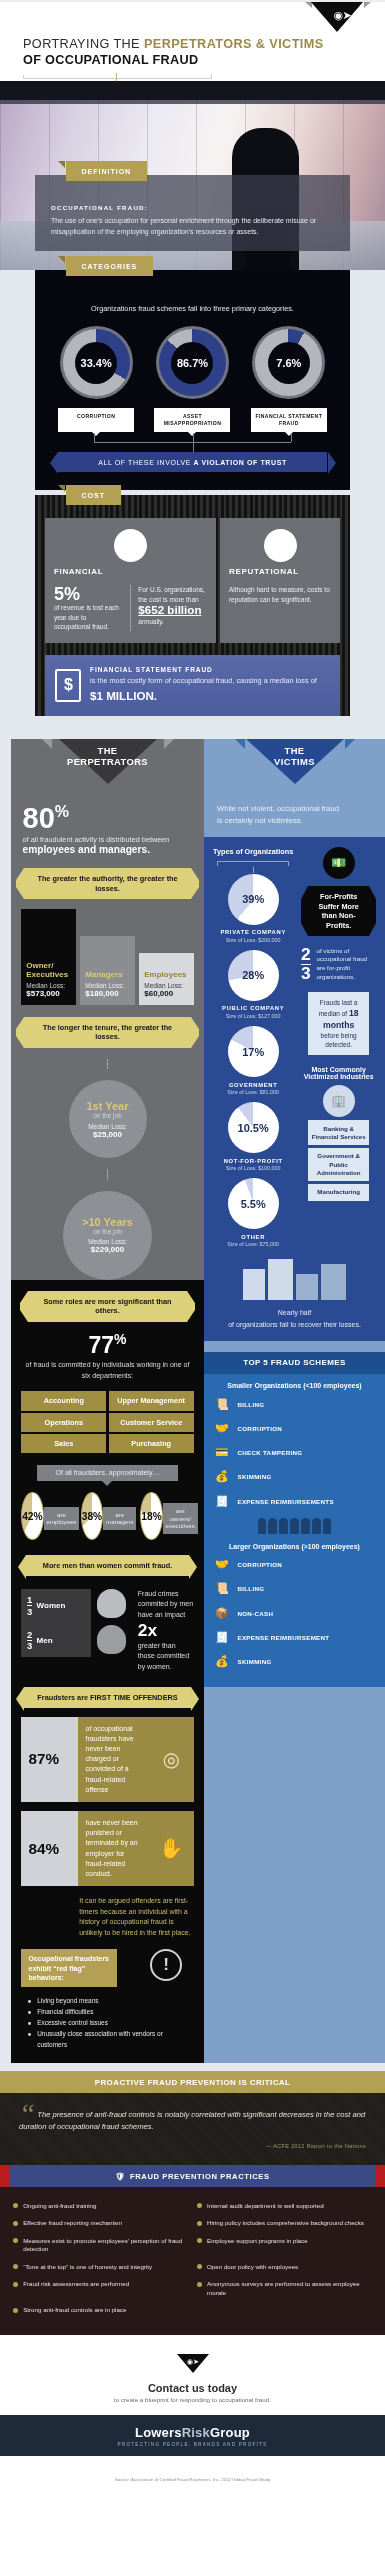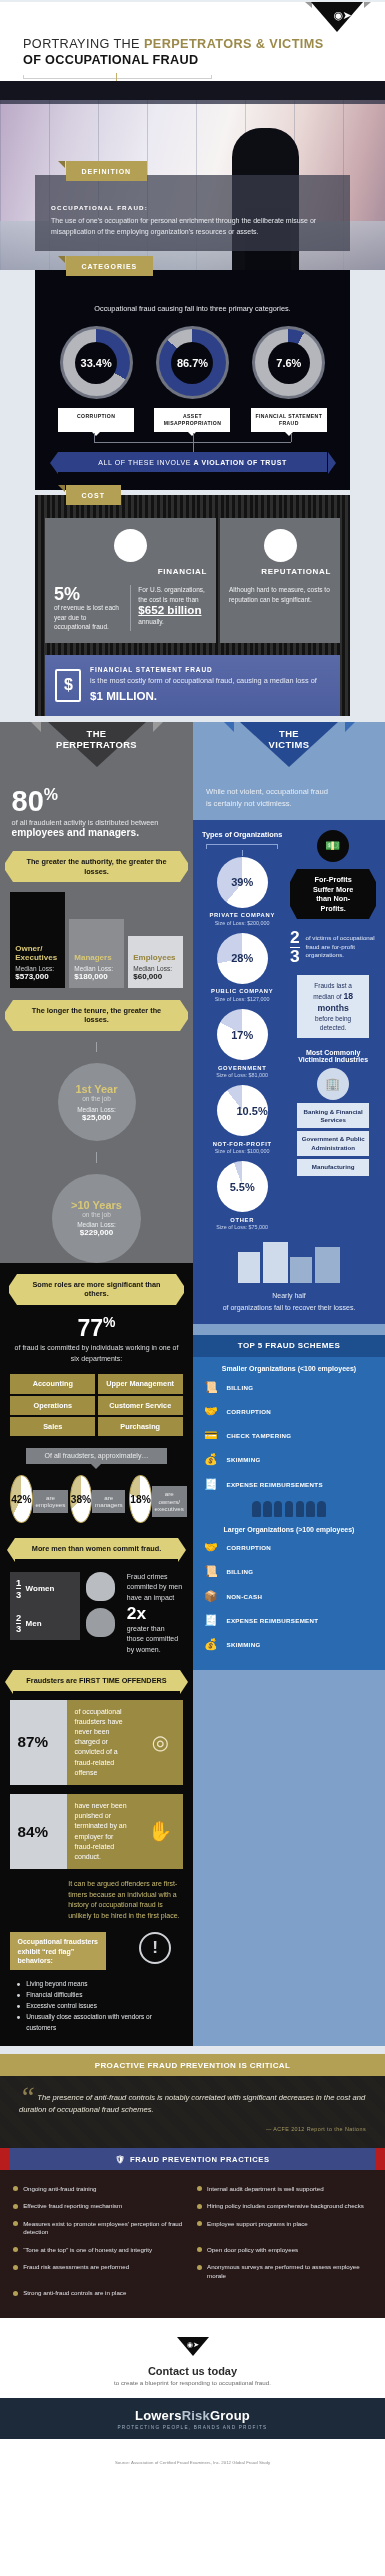--- a/index.html
+++ b/index.html
@@ -82,36 +82,36 @@
 
   
   .cost{position:relative;margin:5.8px 35px 0;
     background:repeating-linear-gradient(90deg,#121212 0 2.9px,#2e2e2e 2.9px 5.8px);padding:23px 0 0;}
   .cost .tag-wrap{left:30.5px;top:-10.2px;}
   .cost-cards{display:flex;gap:4.4px;padding:0 10.2px 11.6px;}
   .ccard{background:#6c6f74;padding:10.2px 8.7px 11.6px;color:#fff;}
   .ccard.fin{flex:1.5;}
   .ccard.rep{flex:1;}
   .cc-icon{width:33px;height:33px;border-radius:50%;background:#fff;margin:0 auto 5.8px;position:relative;}
-  .cc-title{text-align:right;font-size:8px;font-weight:700;letter-spacing:0.7px;margin-bottom:8.7px;}
+  .cc-title{text-align:left;font-size:8px;font-weight:700;letter-spacing:0.7px;margin-bottom:8.7px;}
   .fin-body{display:flex;gap:7.3px;}
   .fin-left{flex:1;}
   .fin-right{flex:1;border-left:0.7px solid #9aa0a6;padding-left:7.3px;}
   .big5{font-size:18px;font-weight:700;line-height:1;}
   .small{font-size:6.5px;line-height:1.45;color:#f0f1f2;}
   .big652{font-size:11.6px;font-weight:700;line-height:1.1;text-decoration:underline;}
   .fsf{position:relative;margin:0 10.2px;background:linear-gradient(#5a6aa8,#4c5d9e);padding:11.6px 10.2px;display:flex;gap:8.7px;align-items:center;}
   .doc-ico{width:26px;height:33px;border:2.2px solid #fff;border-radius:2.2px;display:flex;align-items:center;justify-content:center;
     color:#fff;font-size:16px;font-weight:700;flex:none;}
   .fsf h4{color:#fff;font-size:6.5px;font-weight:700;letter-spacing:0.9px;margin-bottom:2.9px;}
   .fsf p{color:#e9ecf6;font-size:7.3px;line-height:1.5;}
   .fsf .mill{color:#fff;font-size:11.6px;font-weight:700;}
 
   
-  .cols{display:flex;margin-top:6px;}
+  .cols{display:flex;margin-top:23px;padding-left:11px;}
   .col{width:193px;position:relative;}
   .colA{background:#6b6d71;}
   .colB{background:#7fa0c8;}
   .vtri{position:relative;height:45px;}
   .vtri .tri{position:absolute;left:50%;transform:translateX(-50%);top:0;width:0;height:0;
     border-left:49px solid transparent;border-right:49px solid transparent;}
   .vtri .triA{border-top:45px solid #39393b;}
   .vtri .triB{border-top:45px solid #254a92;}
   .vtri .txt{position:absolute;left:0;right:0;top:7.3px;text-align:center;color:#fff;font-size:9.4px;font-weight:700;letter-spacing:0.4px;z-index:3;line-height:1.15;}
   .vtri .wl,.vtri .wr{position:absolute;top:0;width:0;height:0;border-top:10.2px solid #9a9a9a;}
@@ -298,21 +298,21 @@
       </div>
       <div class="def-h">OCCUPATIONAL FRAUD:</div>
       <div class="def-p">The use of one's occupation for personal enrichment through the deliberate misuse or misapplication of the employing organization's resources or assets.</div>
     </div>
   </div>
 
   <div class="cats">
     <div class="tag-wrap">
       <span class="tag">CATEGORIES</span>
     </div>
-    <div class="cats-intro">Occupational fraud causing fall into three primary categories.</div>
+    <div class="cats-intro">Organizations fraud schemes fall into three primary categories.</div>
 
     <div class="donuts">
       <div class="donut">
         <div class="outer"></div>
         <div class="ring" id="d0" style="background: conic-gradient(rgb(46, 64, 136) 0deg, rgb(46, 64, 136) 33.4%, rgb(180, 182, 187) 33.4%, rgb(180, 182, 187) 100%);"></div>
         <div class="hole">33.4%</div>
       </div>
       <div class="donut">
         <div class="outer"></div>
         <div class="ring" id="d1" style="background: conic-gradient(rgb(46, 64, 136) 0deg, rgb(46, 64, 136) 86.7%, rgb(180, 182, 187) 86.7%, rgb(180, 182, 187) 100%);"></div>
@@ -568,21 +568,21 @@
               </div>
             <div class="orglab">PUBLIC COMPANY</div>
             <div class="orgsub">Size of Loss: $127,000</div>
 
             <div class="orgpie" id="o2" style="background: conic-gradient(rgb(255, 255, 255) 0deg, rgb(255, 255, 255) 83%, rgb(201, 210, 234) 83%, rgb(201, 210, 234) 100%);">
                 <span>17%</span>
               </div>
             <div class="orglab">GOVERNMENT</div>
             <div class="orgsub">Size of Loss: $81,000</div>
 
-            <div class="orgpie" id="o3" style="background: conic-gradient(rgb(255, 255, 255) 0deg, rgb(255, 255, 255) 89.5%, rgb(201, 210, 234) 89.5%, rgb(201, 210, 234) 100%); justify-content: flex-end;">
+            <div class="orgpie" id="o3" style="background: conic-gradient(rgb(255, 255, 255) 0deg, rgb(255, 255, 255) 89.5%, rgb(201, 210, 234) 89.5%, rgb(201, 210, 234) 100%);">
                 <span>10.5%</span>
               </div>
             <div class="orglab">NOT-FOR-PROFIT</div>
             <div class="orgsub">Size of Loss: $100,000</div>
 
             <div class="orgpie" id="o4" style="background: conic-gradient(rgb(255, 255, 255) 0deg, rgb(255, 255, 255) 94.5%, rgb(201, 210, 234) 94.5%, rgb(201, 210, 234) 100%);">
                 <span>5.5%</span>
               </div>
             <div class="orglab">OTHER</div>
             <div class="orgsub">Size of Loss: $75,000</div>

